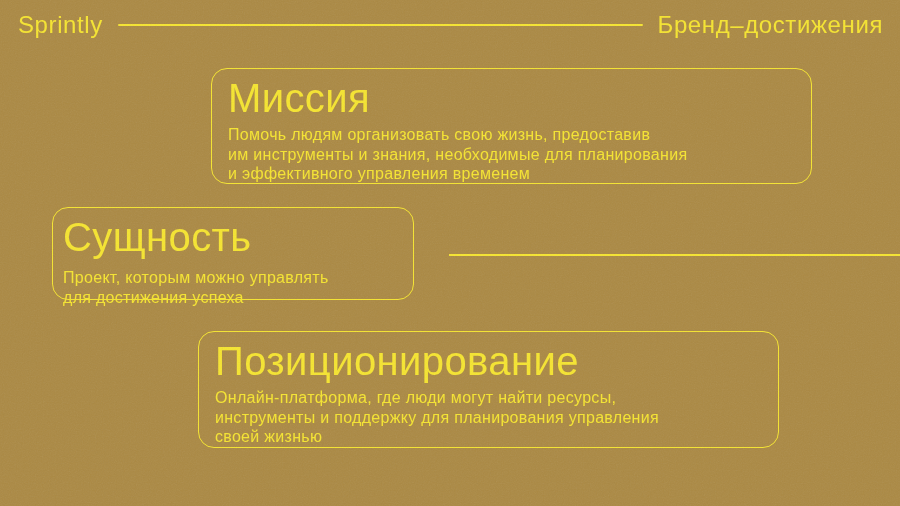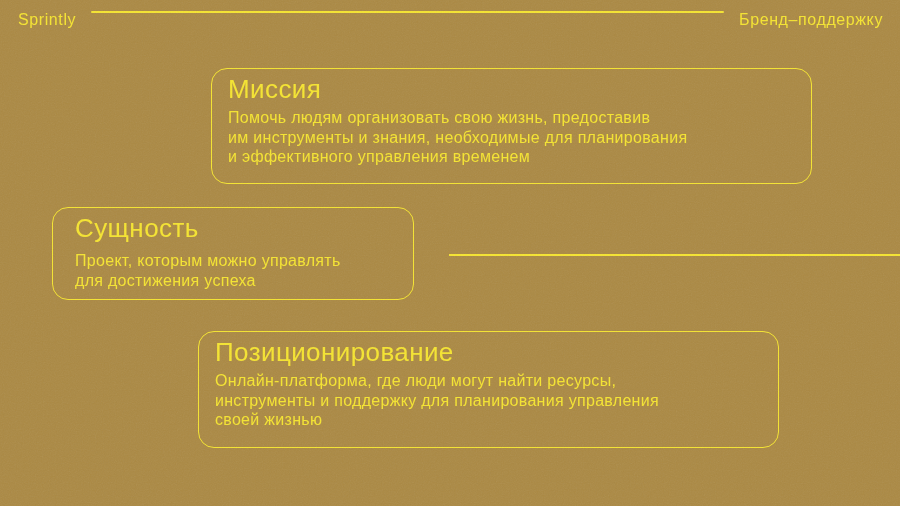--- a/index.html
+++ b/index.html
@@ -12,49 +12,49 @@
     position:relative;
     background:var(--bg);
     font-family:"Liberation Sans", sans-serif;
     color:var(--accent);
   }
   .stage{position:absolute;inset:0;z-index:1;}
   
   .header{
     position:absolute;
     left:18px; right:17px; top:11px;
-    display:flex; align-items:flex-start; gap:15px;
-    font-size:16px; letter-spacing:0.6px; font-weight:500;
+    display:flex; align-items:center; gap:15px;
+    font-size:24px; letter-spacing:0.6px; font-weight:500;
   }
   .header .rule{
     flex:1 1 auto; height:2px; background:var(--accent); border-radius:1px;
   }
   
   .card{
     position:absolute;
     border:1.5px solid var(--accent);
     border-radius:16px;
     padding:5px 16px 0 16px;
   }
   .card-title{
-    font-size:26px;
+    font-size:40px;
     font-weight:500;
     line-height:1.2;
     letter-spacing:0.4px;
   }
   .card-body{
     margin-top:3px;
     font-size:16px;
     line-height:19.5px;
     letter-spacing:0.3px;
     white-space:pre-line;
     font-weight:400;
   }
   .card-mission{ left:211px; top:68px;  width:601px; height:116px; }
-  .card-essence{ left:52px;  top:207px; width:362px; height:93px; padding-left:22px; }
+  .card-essence{ left:52px;  top:207px; width:362px; height:93px; padding-left:10px; }
   .card-essence .card-body{ margin-top:7px; }
   .card-positioning{ left:198px; top:331px; width:581px; height:117px; }
   
   .essence-rule{
     position:absolute;
     left:449px; top:254px;
     width:451px; height:2px;
     background:var(--accent);
   }
   
@@ -64,21 +64,21 @@
   }
 </style>
 </head>
 <body>
 
 <div class="stage">
 
   <div class="header">
     <span>Sprintly</span>
     <div class="rule"></div>
-    <span>Бренд–поддержку</span>
+    <span>Бренд–достижения</span>
   </div>
 
   <div class="card card-mission">
     <div class="card-title">Миссия</div>
     <div class="card-body">Помочь людям организовать свою жизнь, предоставив
 им инструменты и знания, необходимые для планирования
 и эффективного управления временем</div>
   </div>
 
   <div class="card card-essence">

